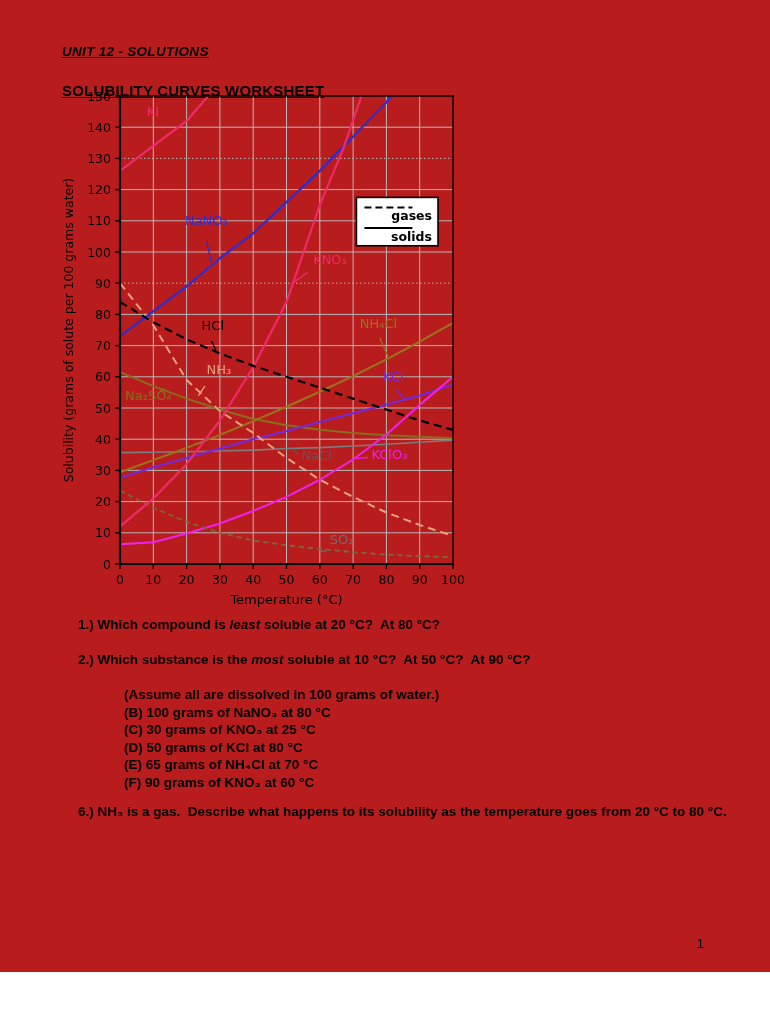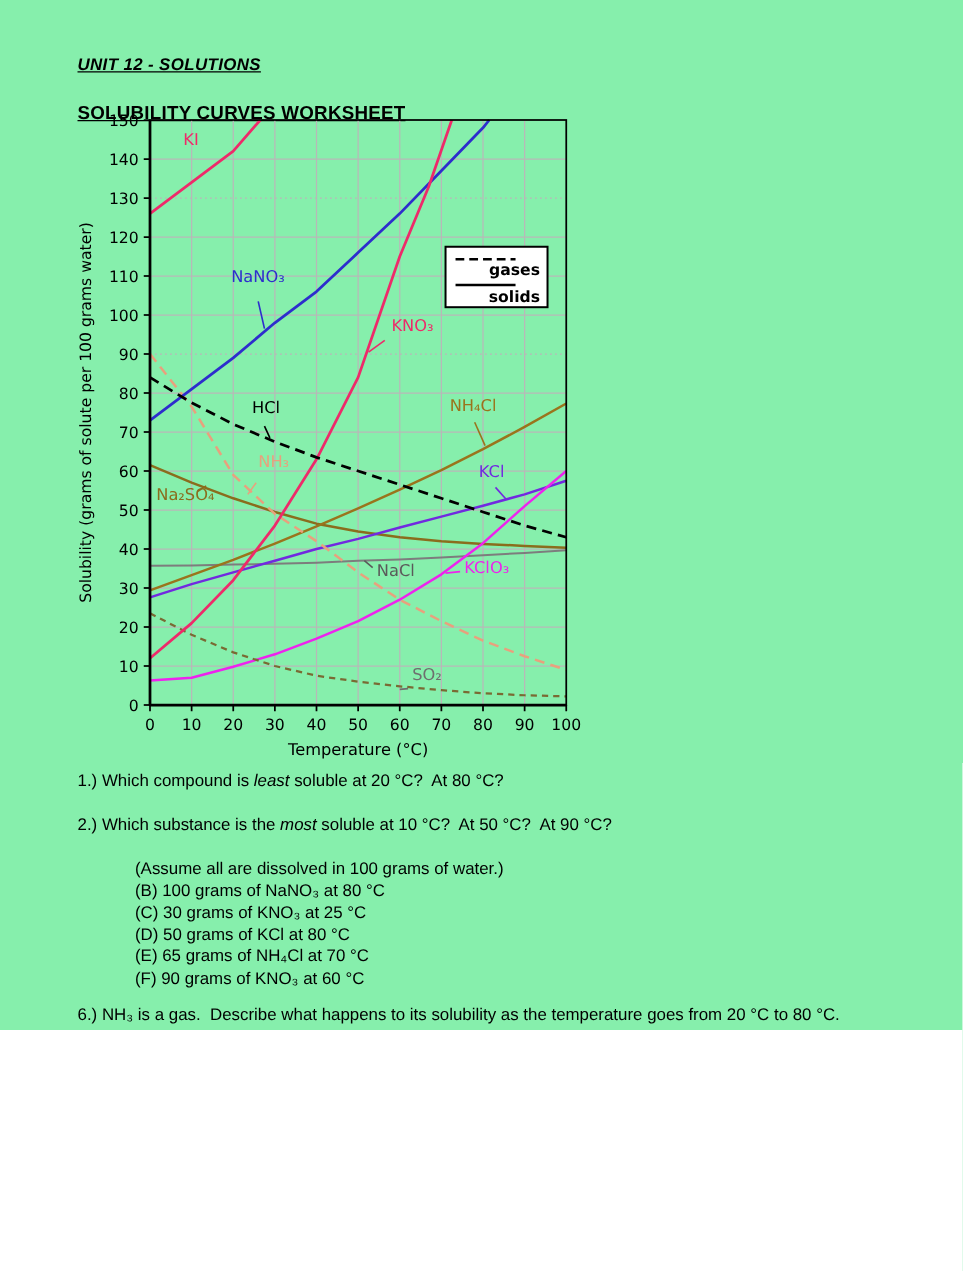--- a/index.html
+++ b/index.html
@@ -1,25 +1,25 @@
 <!DOCTYPE html>
 <html><head>
 <meta charset="utf-8">
 <style>
   html,body{margin:0;padding:0;background:#ffffff;}
   body{width:770px;height:1024px;font-family:"Liberation Sans",sans-serif;color:#000;}
-  .page{position:relative;width:770px;height:824px;background:#86efac;overflow:hidden;}
+  .page{position:relative;width:770px;height:972px;background:#b91c1c;overflow:hidden;}
   .titles{position:absolute;left:62px;top:44px;}
   .title1{font-family:"Liberation Sans",sans-serif;font-size:13.5px;font-weight:bold;font-style:italic;
           text-decoration:underline;letter-spacing:.3px;}
   .title2{font-family:"Liberation Sans",sans-serif;font-size:15px;font-weight:bold;
           text-decoration:underline;margin-top:23px;letter-spacing:.2px;}
   .chart-wrap{position:absolute;left:56px;top:86px;}
   svg text{font-family:"DejaVu Sans","Liberation Sans",sans-serif;}
-  .questions{position:absolute;left:62px;top:616px;width:660px;font-size:13.5px;line-height:17px;}
+  .questions{position:absolute;left:78px;top:616px;width:660px;font-size:13.5px;line-height:17px;font-weight:bold;}
   .q{margin:0 0 18px 0;white-space:pre-wrap;}
   .q i{font-style:italic;}
   .q5-sub{margin:0 0 0 46px;line-height:17.5px;white-space:pre-wrap;}
   .q5-gap{height:12px;}
   .pagenum{position:absolute;right:66px;top:936px;font-size:13px;}
 </style>
 </head>
 <body>
 
 <div class="page">

